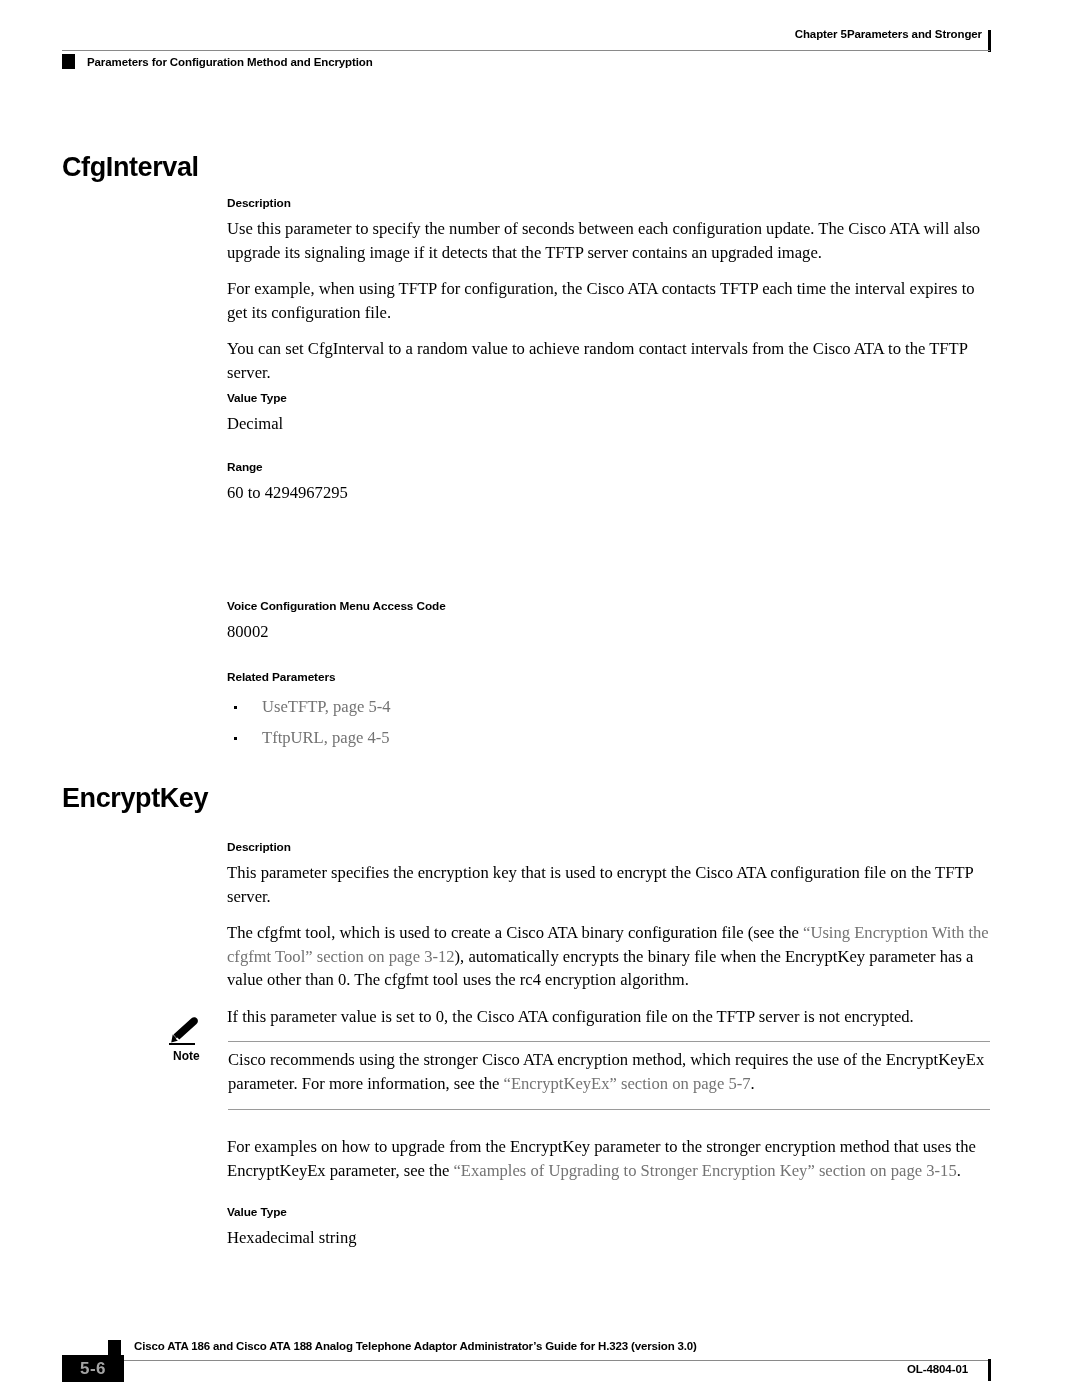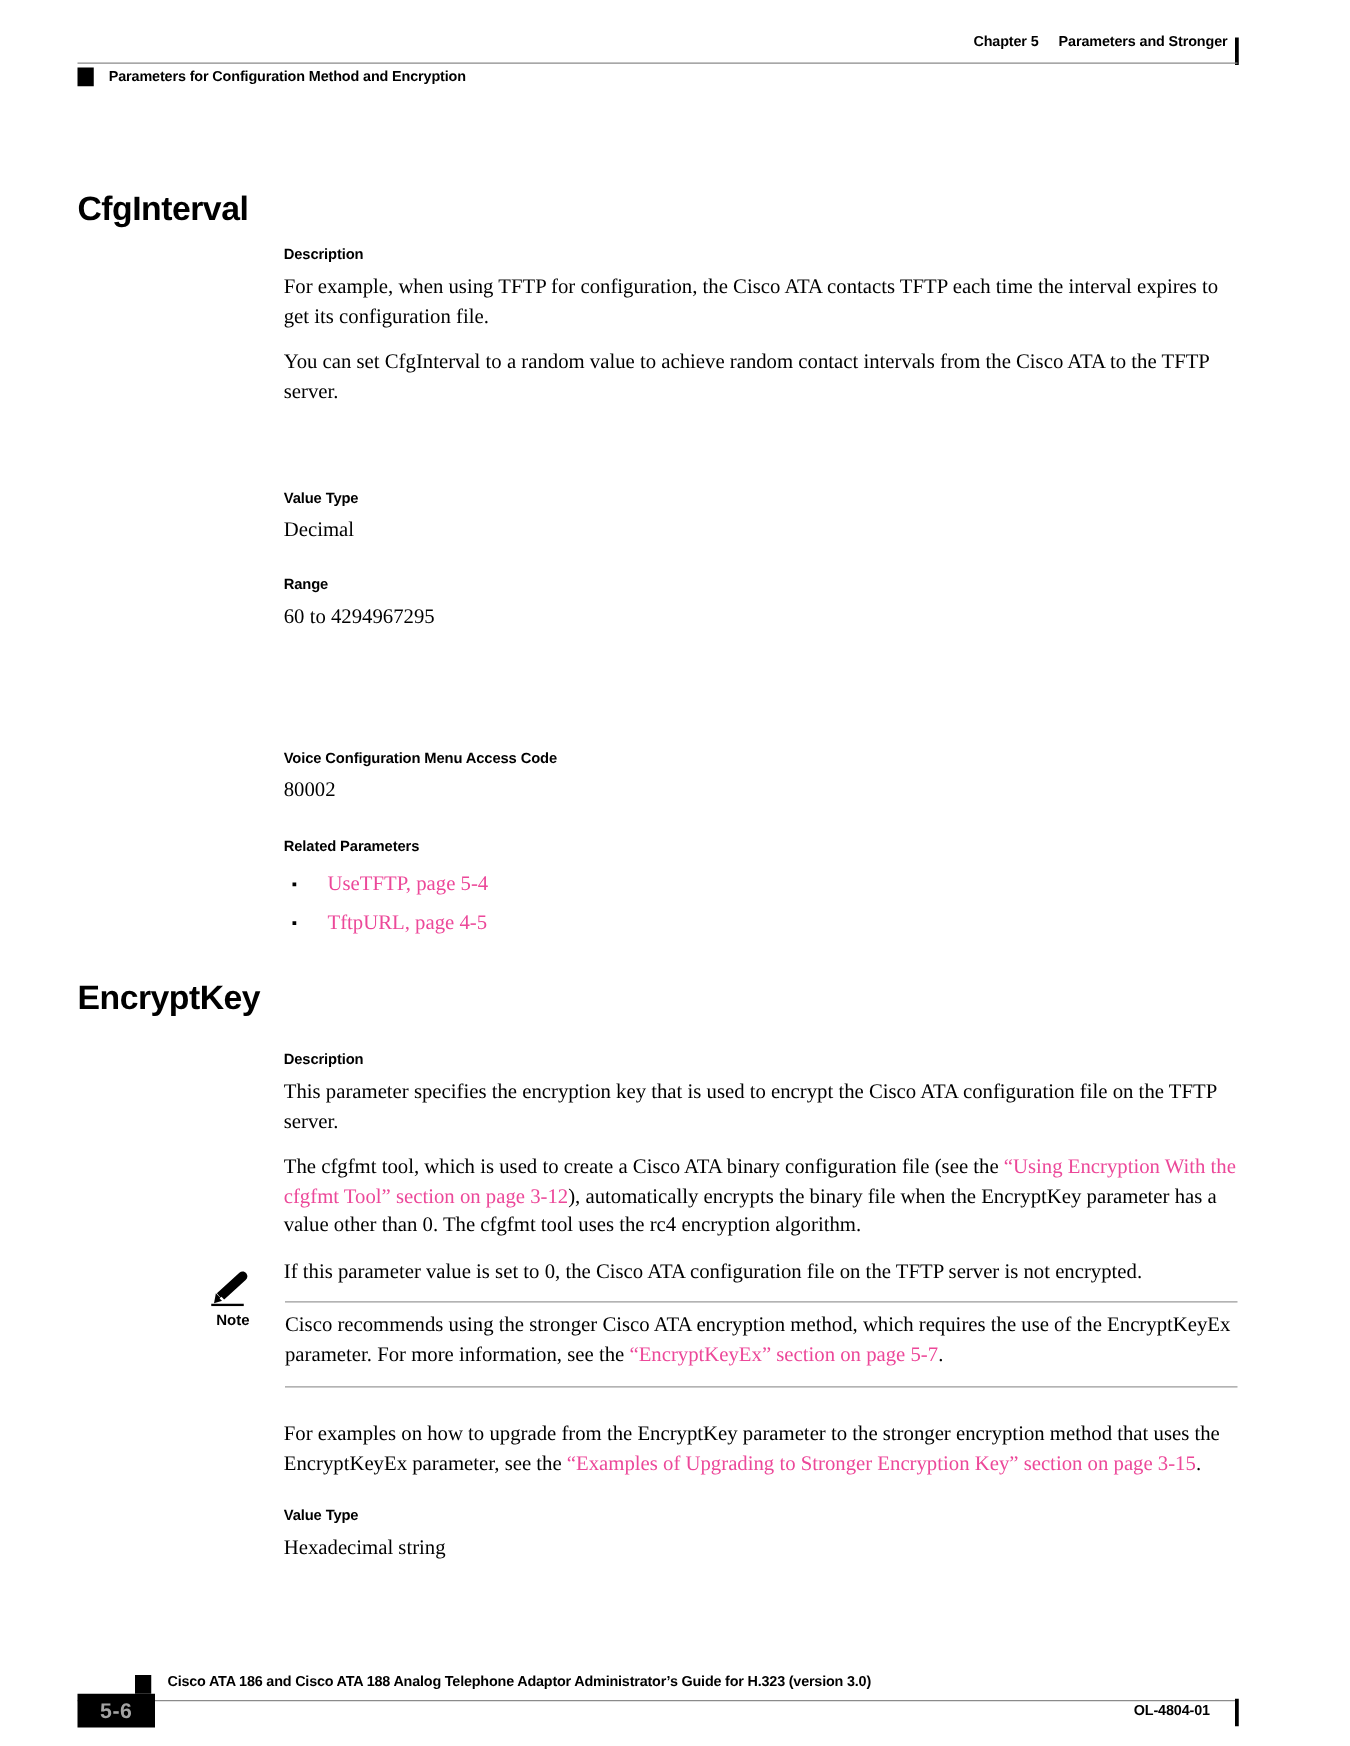--- a/index.html
+++ b/index.html
@@ -30,21 +30,21 @@
   .runhead-right {
     position: absolute;
     right: 8px;
     top: 0px;
     font-family: "Liberation Sans", sans-serif;
     font-weight: bold;
     font-size: 11.5px;
     letter-spacing: -0.1px;
     white-space: nowrap;
   }
-  .runhead-right .chap { margin-right: 16px; }
+  .runhead-right .chap { }
   .runhead-rule {
     position: absolute;
     left: 0;
     top: 22px;
     width: 928px;
     height: 1px;
     background: #8a8a8a;
   }
   .runhead-endbar {
     position: absolute;
@@ -107,21 +107,21 @@
   p.body:last-child { margin-bottom: 0; }
 
   .val {
     font-family: "Liberation Serif", serif;
     font-size: 16.6px;
     line-height: 23.5px;
     margin: 0;
   }
 
   a.xref, .xref {
-    color: #ec4899;
+    color: #737373;
     text-decoration: none;
   }
 
   ul.related {
     list-style: none;
     margin: 4px 0 0 0;
     padding: 0;
   }
   ul.related li {
     position: relative;
@@ -262,20 +262,21 @@
     <div class="runhead-endbar"></div>
     <div class="runhead-rule"></div>
     <div class="runhead-square"></div>
     <div class="runhead-left">Parameters for Configuration Method and Encryption</div>
   </div>
 
   <h1 class="param-title" style="top:152px;">CfgInterval</h1>
 
   <div class="block" style="top:196px;">
     <div class="label">Description</div>
+    <p class="body">Use this parameter to specify the number of seconds between each configuration update. The Cisco ATA will also upgrade its signaling image if it detects that the TFTP server contains an upgraded image.</p>
     <p class="body">For example, when using TFTP for configuration, the Cisco ATA contacts TFTP each time the interval expires to get its configuration file.</p>
     <p class="body">You can set CfgInterval to a random value to achieve random contact intervals from the Cisco ATA to the TFTP server.</p>
   </div>
 
   <div class="block" style="top:391px;">
     <div class="label">Value Type</div>
     <div class="val">Decimal</div>
   </div>
 
   <div class="block" style="top:460px;">

